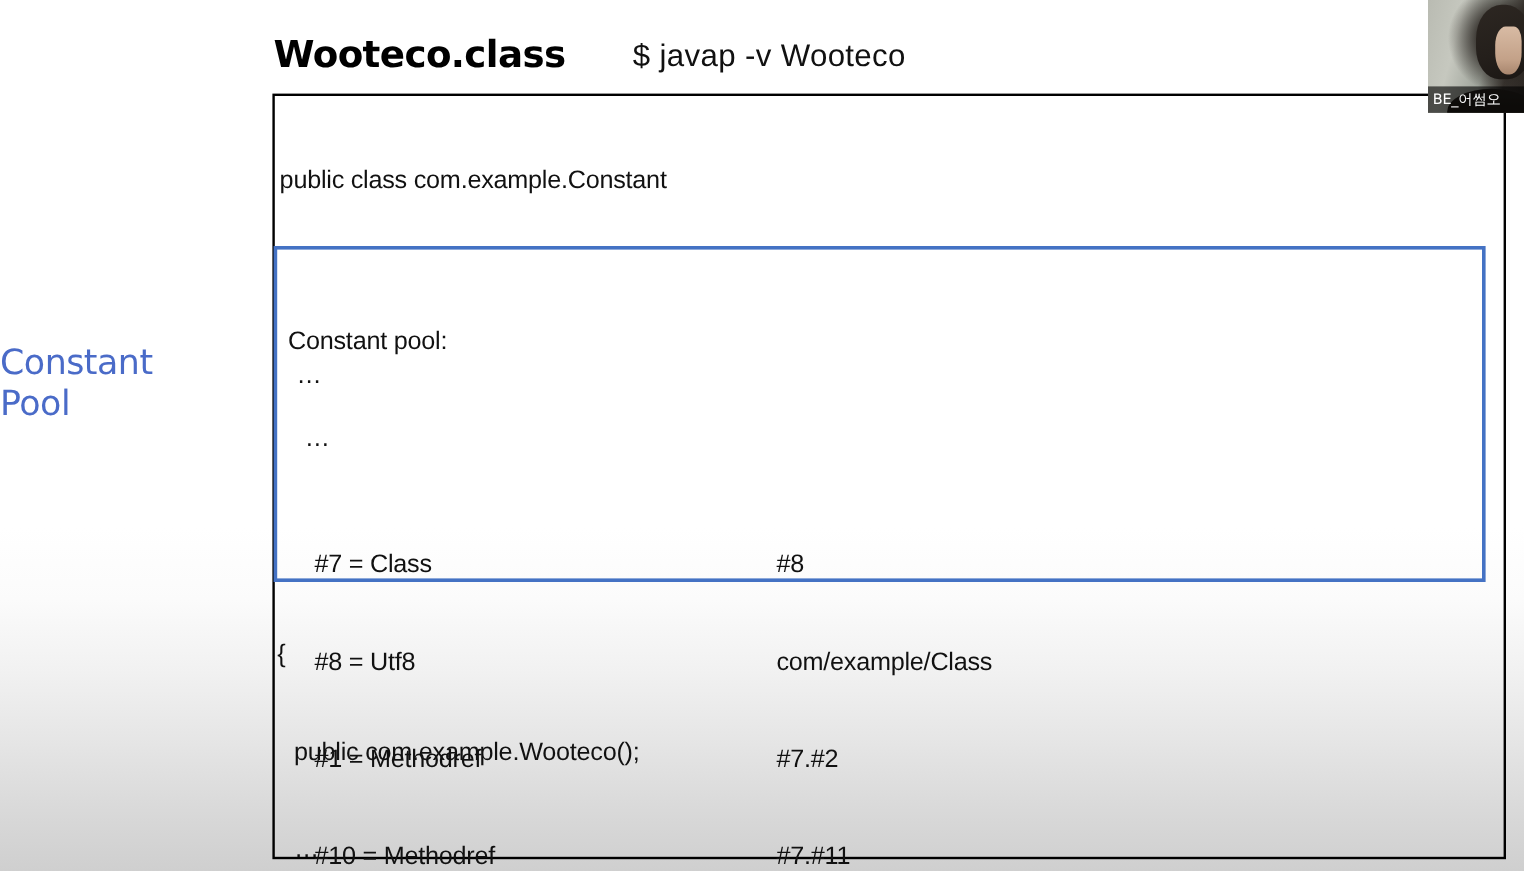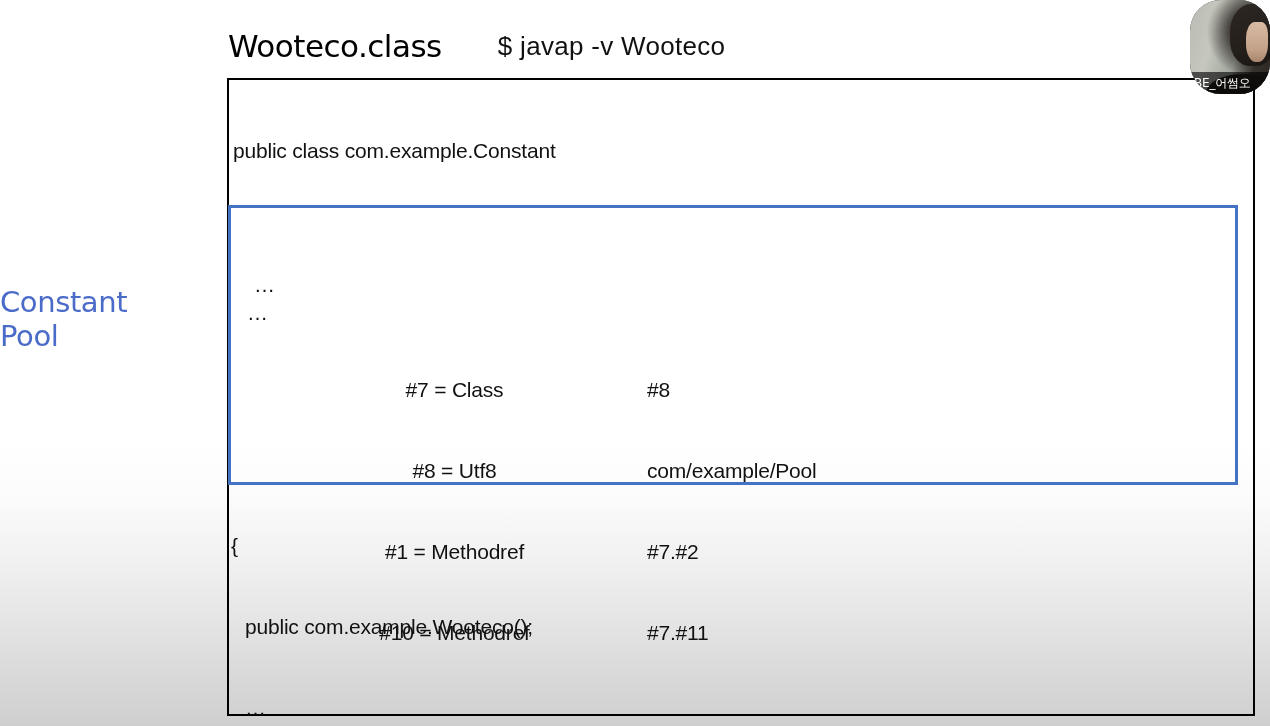--- a/index.html
+++ b/index.html
@@ -33,21 +33,21 @@
     left: 228px;
     top: 20px;
     width: 1010px;
     height: 52px;
     display: flex;
     align-items: center;
     white-space: nowrap;
   }
   .title-main {
     font-family: "DejaVu Sans", sans-serif;
-    font-weight: normal;
+    font-weight: bold;
     font-size: 31px;
     letter-spacing: -0.5px;
     color: #000000;
     text-align: center;
   }
   .title-cmd {
     font-family: Liberation Sans, sans-serif;
     font-size: 26px;
     color: #111111;
     margin-left: 56px;
@@ -117,42 +117,41 @@
     top: 12px;
     right: 6px;
   }
   .cp-inner .row { height: 33px; line-height: 33px; }
   .cp-entry {
     display: flex;
     height: 33px;
     line-height: 33px;
     padding-left: 22px;
   }
-  .cp-entry .cp-name { width: 385px; flex: none; text-align: center; }
+  .cp-entry .cp-name { width: 385px; flex: none; }
   .cp-entry .cp-val  { flex: 1; }
 
   
   .block-bottom {
     position: absolute;
     left: 231px;
     top: 481px;
     width: 1000px;
   }
   .block-bottom .row { height: 33px; line-height: 33px; }
 
   
   .webcam {
     position: absolute;
     right: 0px;
     top: 0px;
     width: 80px;
     height: 94px;
     overflow: hidden;
     background: #1c1c1c;
-    border-radius: 31px;
   }
   .webcam .cam-bg {
     position: absolute;
     inset: 0;
     background:
       radial-gradient(circle at 78% 34%, #2b2622 0 20%, rgba(43,38,34,0) 52%),
       linear-gradient(105deg, #b9bbb2 0%, #c6c8bf 30%, #9fa49b 58%, #3a3530 78%, #2a2622 100%);
   }
   .webcam .cam-head {
     position: absolute;
@@ -216,29 +215,30 @@
   <div class="code-frame"></div>
 
   <div class="block-top codetext">
     <div class="row">public class com.example.Constant</div>
     <div class="row">&nbsp;</div>
     <div class="row row-indent2">…</div>
   </div>
 
   <div class="cp-box">
     <div class="cp-inner codetext">
+      <div class="row">Constant pool:</div>
       <div class="row row-indent2">…</div>
 
       <div class="cp-entry">
         <span class="cp-name">#7 = Class</span>
         <span class="cp-val">#8</span>
       </div>
       <div class="cp-entry">
         <span class="cp-name">#8 = Utf8</span>
-        <span class="cp-val">com/example/Pool</span>
+        <span class="cp-val">com/example/Class</span>
       </div>
       <div class="cp-entry">
         <span class="cp-name">#1 = Methodref</span>
         <span class="cp-val">#7.#2</span>
       </div>
       <div class="cp-entry">
         <span class="cp-name">#10 = Methodref</span>
         <span class="cp-val">#7.#11</span>
       </div>
       

